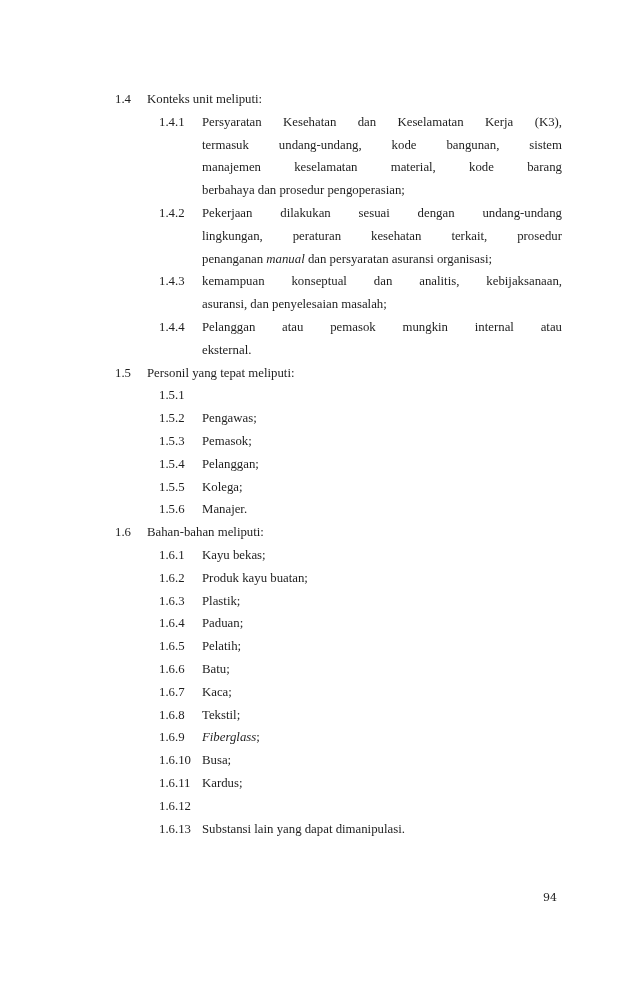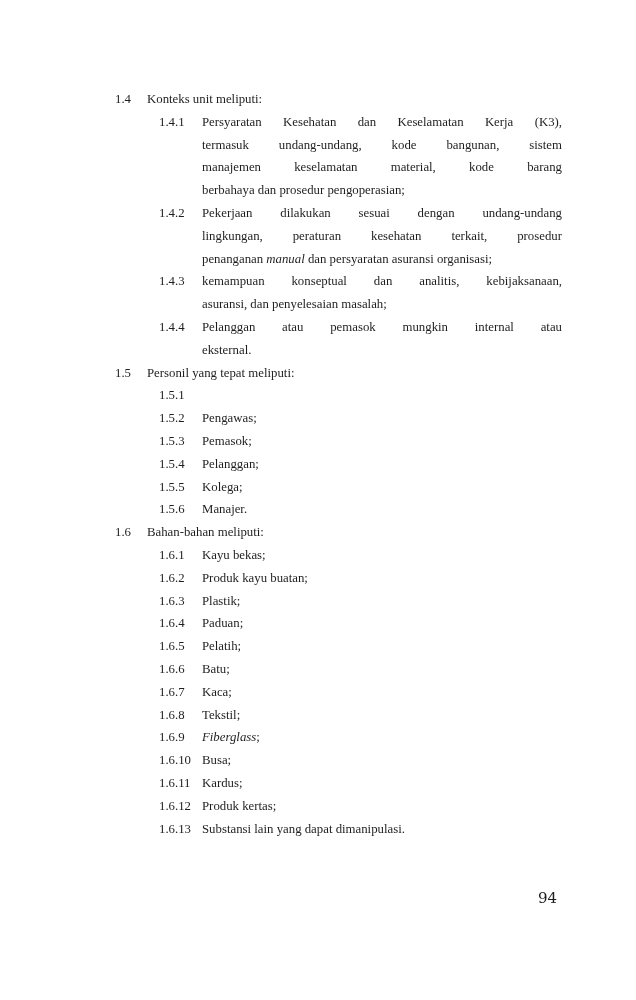--- a/index.html
+++ b/index.html
@@ -32,21 +32,21 @@
   .line { white-space: nowrap; }
   .line.jl {
     white-space: normal;
     text-align: justify;
     text-align-last: justify;
   }
   em { font-style: italic; }
   .pagenum {
     position: absolute;
     top: 889px; right: 79px;
-    font-size: 15px;
+    font-size: 11px;
     line-height: 18px;
   }
 </style>
 </head>
 <body>
 
 <div class="page">
   <div class="content">
 
     <div class="item lvl1">
@@ -216,23 +216,20 @@
 
     <div class="item lvl2">
       <span class="num">1.6.11</span>
       <div class="text">
         <div class="line">Kardus;</div>
       </div>
     </div>
 
     <div class="item lvl2">
       <span class="num">1.6.12</span>
-      <div class="text">
-        <div class="line">Produk kertas;</div>
-      </div>
     </div>
 
     <div class="item lvl2">
       <span class="num">1.6.13</span>
       <div class="text">
         <div class="line">Substansi lain yang dapat dimanipulasi.</div>
       </div>
     </div>
 
   </div>

